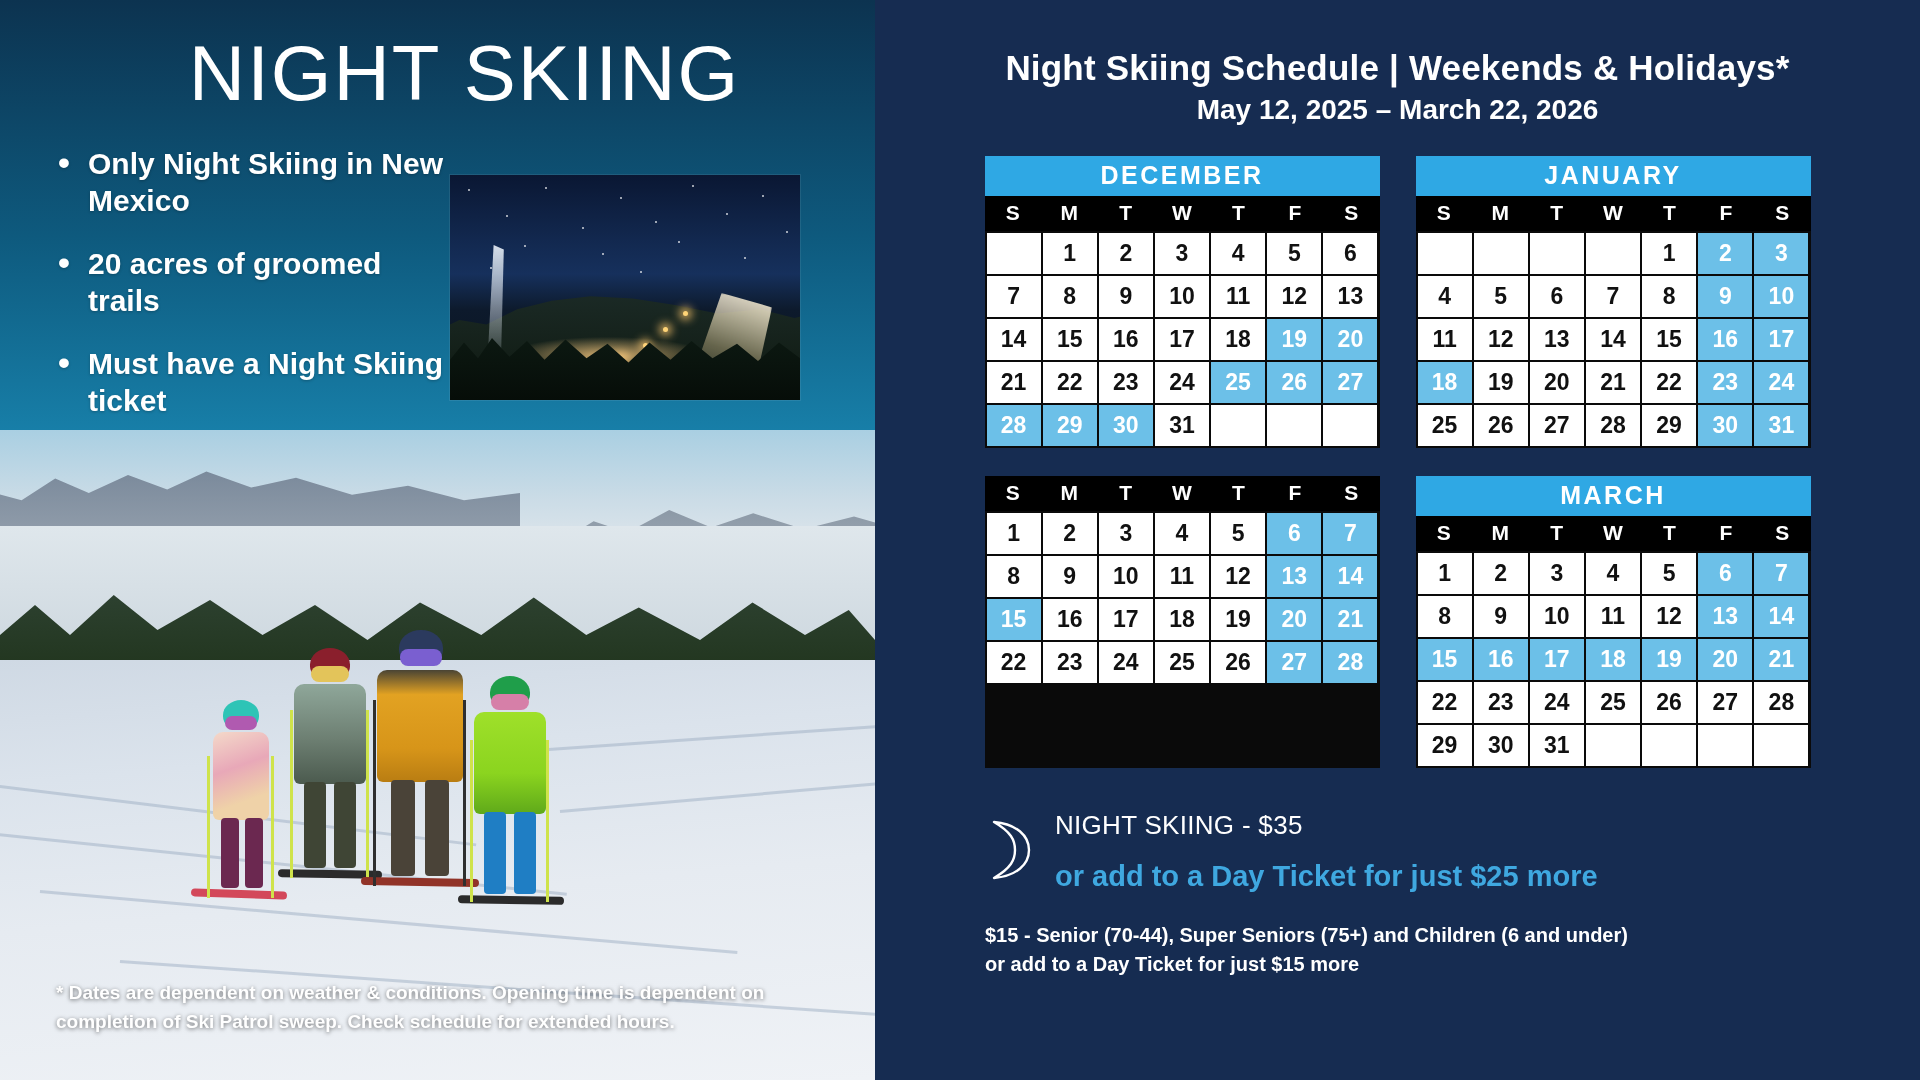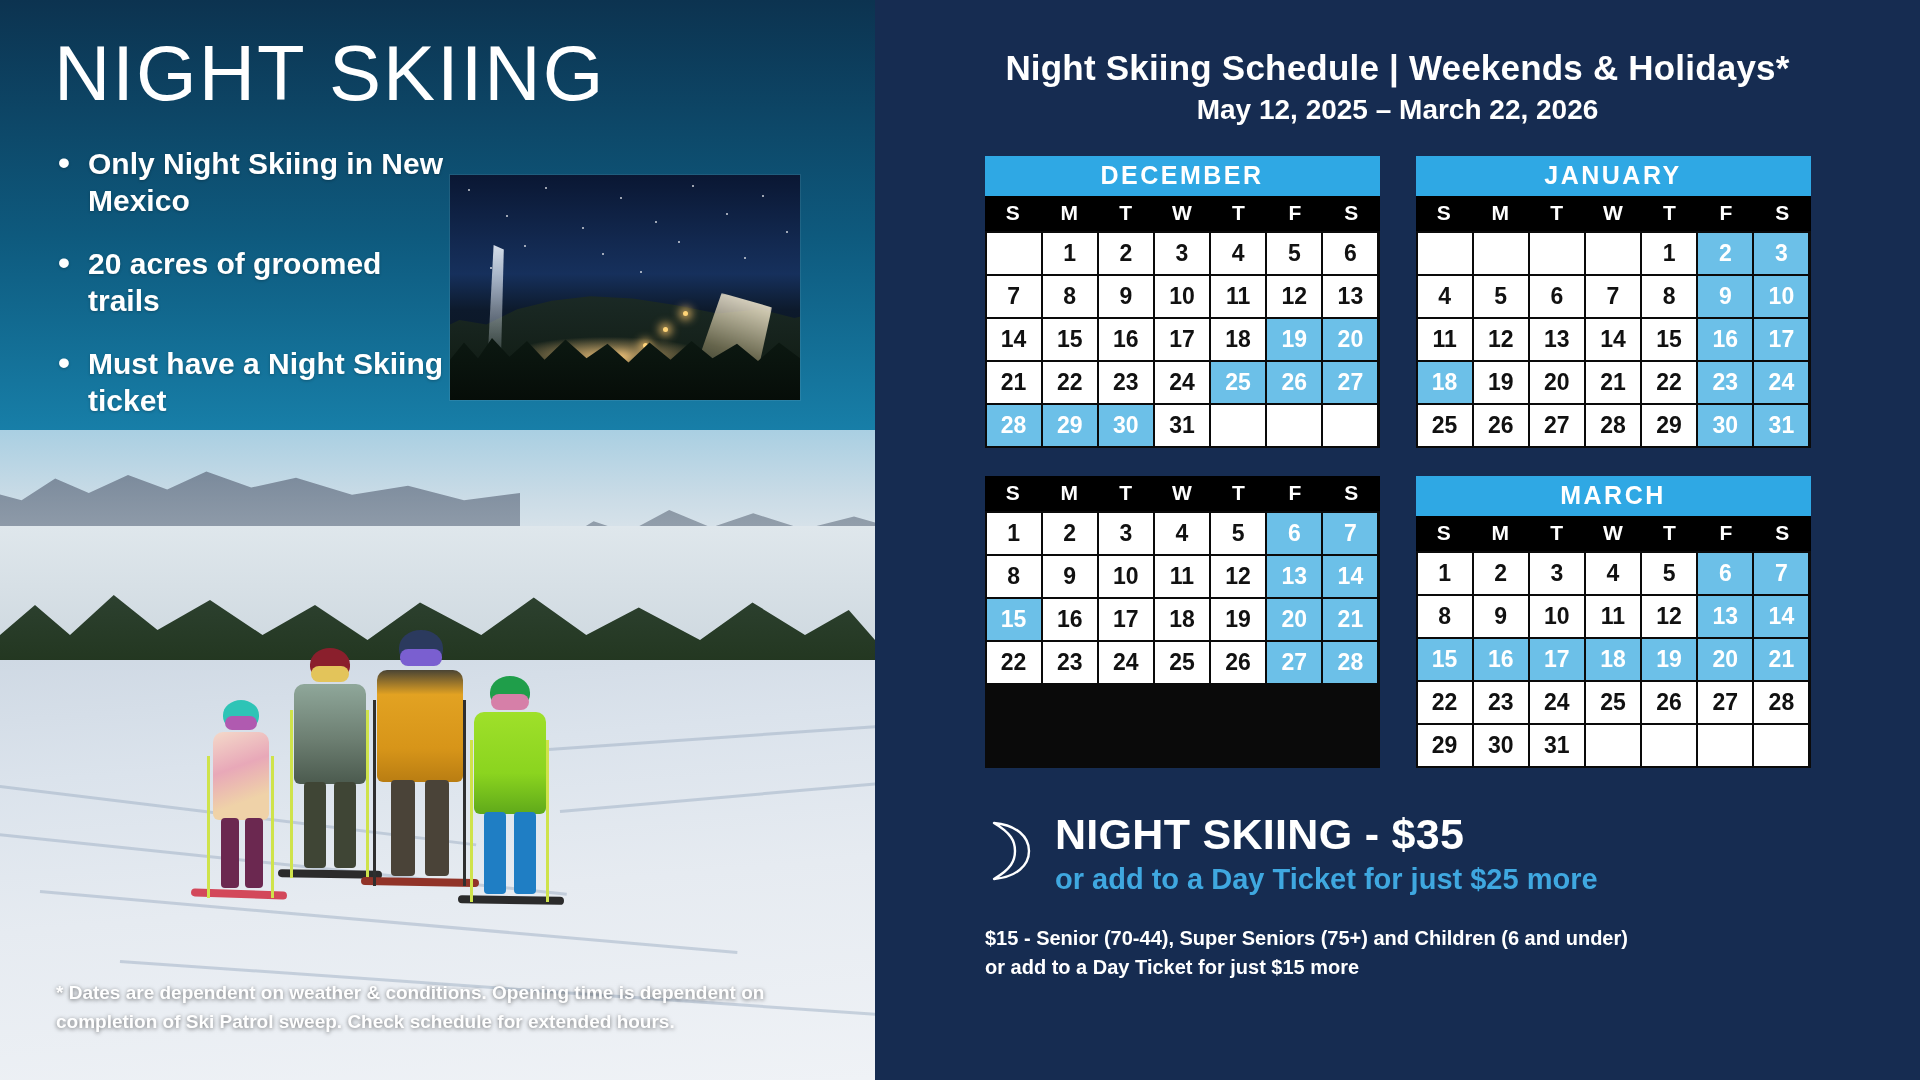--- a/index.html
+++ b/index.html
@@ -57,21 +57,21 @@
   .fig-body { position:absolute; border-radius:10px 10px 6px 6px; }
   .fig-helmet { position:absolute; border-radius:50% 50% 45% 45%; }
   .fig-goggle { position:absolute; border-radius:8px; }
   .fig-leg { position:absolute; border-radius:4px; }
   .fig-ski { position:absolute; height:8px; border-radius:4px; }
   .fig-pole { position:absolute; width:3px; background:#cfe34b; }
 
   .left-content { position:relative; z-index:5; padding:34px 0 0 54px; }
   .title {
     font-size:78px; font-weight:300; letter-spacing:2px; color:#ffffff;
-    line-height:1; white-space:nowrap;
+    line-height:1; white-space:nowrap;text-align:center;
   }
   .bullets { margin-top:34px; width:390px; list-style:none; }
   .bullets li {
     position:relative; padding-left:34px; margin-bottom:27px;
     font-size:30px; font-weight:600; line-height:1.22; color:#ffffff;
     text-shadow:0 1px 3px rgba(0,0,0,.25);
   }
   .bullets li::before {
     content:"•"; position:absolute; left:4px; top:-4px; font-size:34px; color:#fff;
   }
@@ -145,22 +145,22 @@
   .cell {
     height:41px; background:#fff; color:#111;
     display:flex; align-items:center; justify-content:center;
     font-size:23px; font-weight:700;
   }
   .cell.hl { background:#6cc0e8; color:#fff; }
   .cell.empty { background:#fff; }
 
   .price-block { display:flex; align-items:center; gap:22px; margin:42px 0 0 58px; }
   .moon-icon { flex:0 0 auto; }
-  .price-text .price-main { color:#fff; font-size:43px; font-weight:700; letter-spacing:.3px; }
-  .price-text .price-sub { color:#3fa8e0; font-size:29px; font-weight:600; margin-top:4px; }
+  .price-text .price-main { color:#fff; font-size:26px; font-weight:400; letter-spacing:.3px; }
+  .price-text .price-sub { color:#3fa8e0; font-size:29px; font-weight:600; margin-top:19px; }
   .fineprint { margin:28px 0 0 62px; color:#fff; font-size:20px; font-weight:600; line-height:1.45; }
 </style>
 </head>
 <body>
 
 <div class="poster">
 
   <div class="left-panel">
 
     <div class="scenery">

